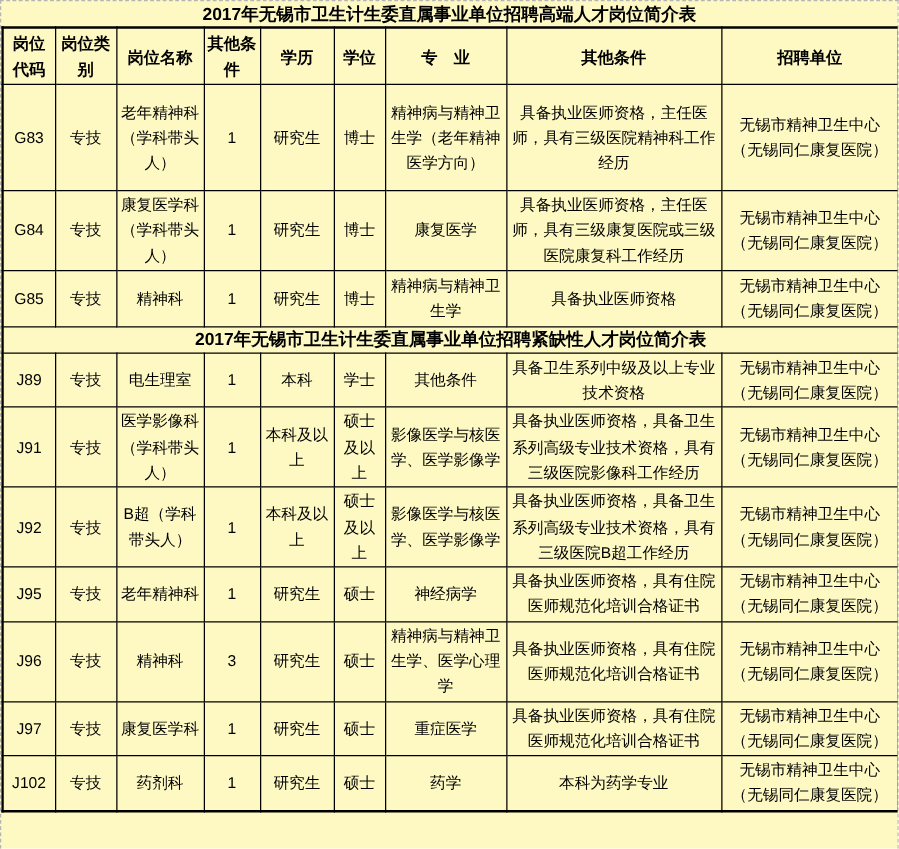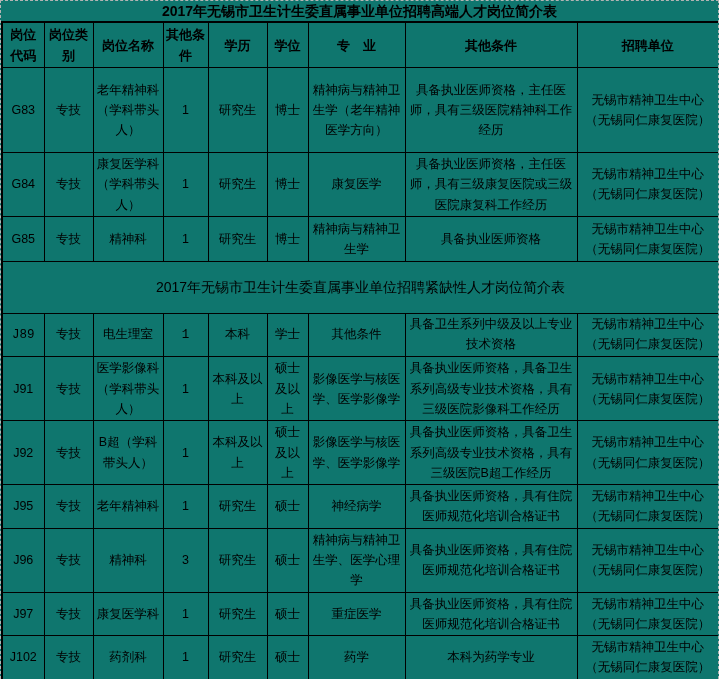--- a/index.html
+++ b/index.html
@@ -1,45 +1,45 @@
 <!DOCTYPE html>
 <html><head>
 <meta charset="utf-8">
 <style>
   html,body{margin:0;padding:0;background:#fff;}
   body{font-family:"Liberation Sans","DejaVu Sans",sans-serif;color:#000;}
   .page{
-    width:719px;height:679px;box-sizing:border-box;background:#0f766e;
+    width:719px;height:679px;box-sizing:border-box;background:#fef9c3;
     border-top:1px dashed #b4b4b4;border-left:1px dashed #b4b4b4;border-right:1px dashed #b4b4b4;
     overflow:hidden;
   }
   .doc-title{
     height:20px;line-height:20px;text-align:center;
     font-size:14px;font-weight:bold;white-space:nowrap;
   }
   table.grid{
     border-collapse:collapse;table-layout:fixed;width:717px;
     border:2px solid #000;
   }
   table.grid th, table.grid td{
     border:1px solid #000;
     text-align:center;vertical-align:middle;
     font-size:12.5px;line-height:1.62;
     padding:1px 2px;box-sizing:border-box;
     overflow:hidden;word-break:break-all;
   }
   table.grid th{font-weight:bold;font-size:13px;}
   tr.section-title-row td{
-    font-size:14px;font-weight:normal;height:21px;line-height:19px;padding:16px;white-space:nowrap;
+    font-size:14px;font-weight:bold;height:21px;line-height:19px;padding:0;white-space:nowrap;
   }
   tr.header-row{height:42px;}
   tr.row-0{height:85px;}
   tr.row-1{height:61px;}
   tr.row-2{height:45px;}
-  tr.row-3{height:43px;font-family:Liberation Mono, monospace;}
+  tr.row-3{height:43px;}
   tr.row-4{height:64px;}
   tr.row-5{height:63px;}
   tr.row-6{height:40px;}
   tr.row-7{height:64px;}
   tr.row-8{height:43px;margin-top:36px;}
   tr.row-9{height:40px;}
   tr.row-10{height:44px;}
   col.c-code{width:42px;} col.c-cat{width:49px;} col.c-name{width:70px;}
   col.c-count{width:45px;} col.c-edu{width:59px;} col.c-deg{width:41px;}
   col.c-major{width:97px;} col.c-cond{width:172px;} col.c-emp{width:142px;}

